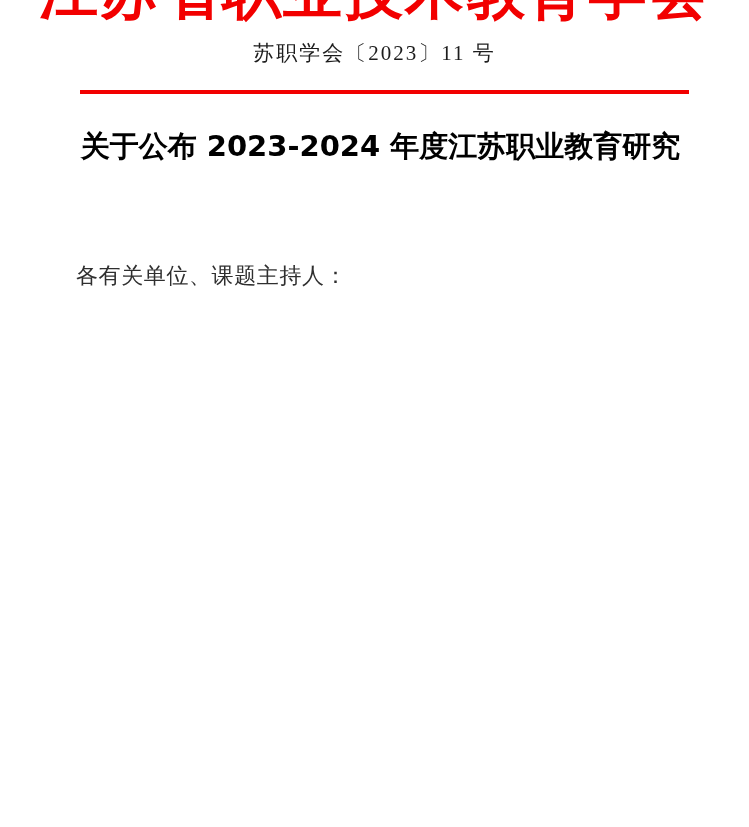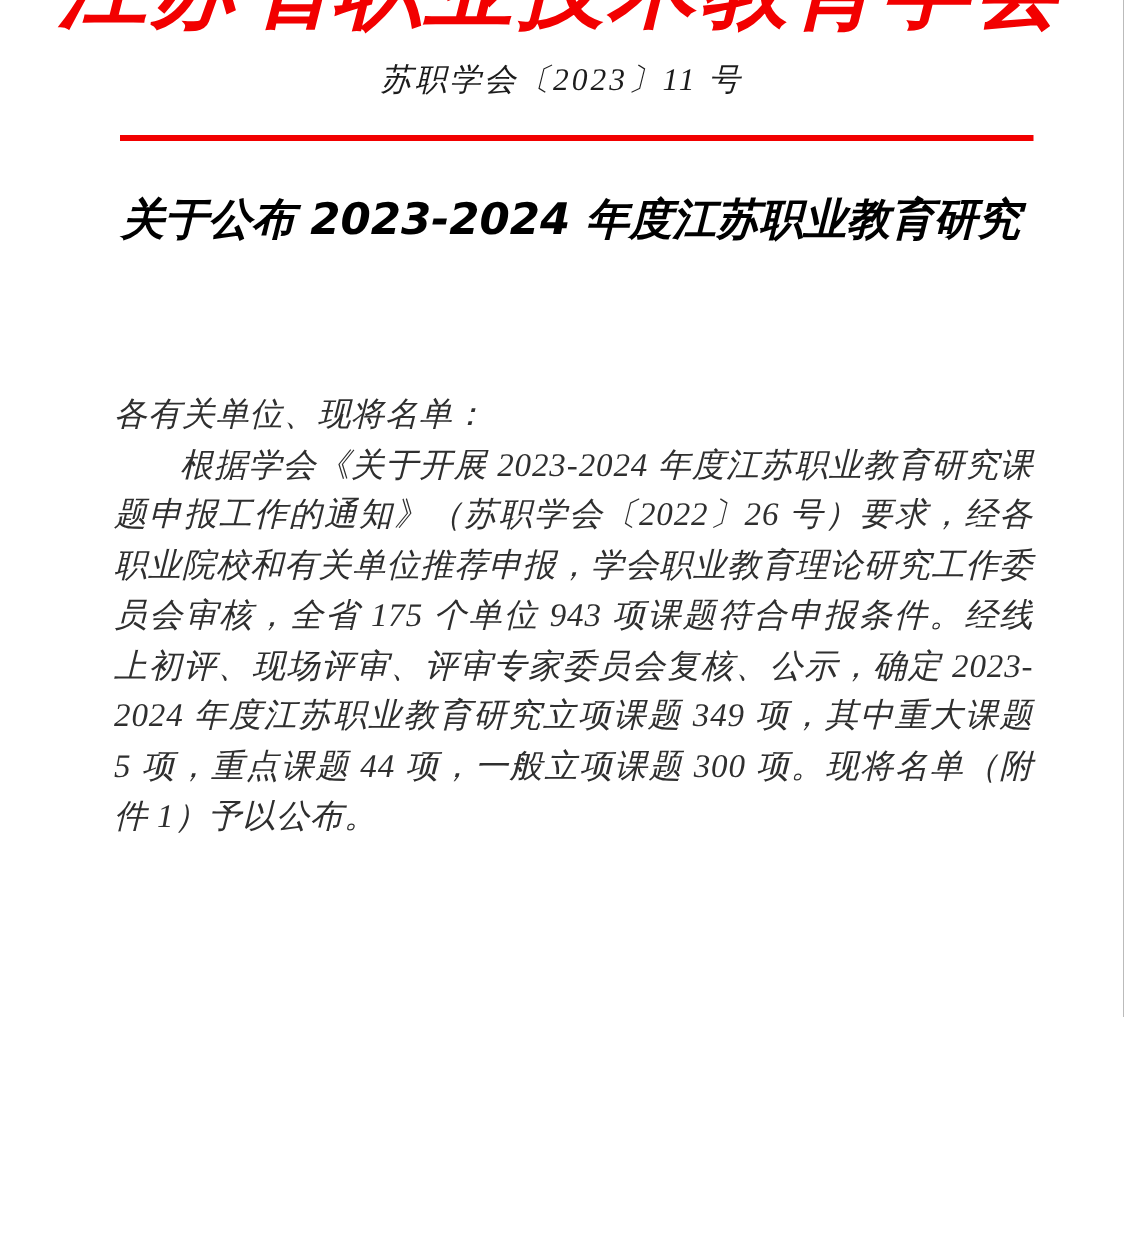--- a/index.html
+++ b/index.html
@@ -1,20 +1,20 @@
 <!DOCTYPE html>
 <html style="--accent-red: #f20000;"><head>
 <meta charset="utf-8">
 <style>
   :root {
     --accent-red: #f20000;
     --ink: #1c1c1c;
     --body-ink: #2f2f2f;
   }
-  * { margin: 0; padding: 0; box-sizing: border-box; font-style: italic; }
+  * { margin: 0; padding: 0; box-sizing: border-box; }
   html, body { background: #888; }
   .page {
     position: relative;
     width: 749px;
     height: 827px;
     margin: 0 auto;
     background: #ffffff;
     overflow: hidden;
     font-family: "Liberation Serif", "DejaVu Serif", serif;
   }
@@ -87,17 +87,16 @@
 
   <div class="doc-number">苏职学会〔2023〕11 号</div>
 
   <div class="red-rule"></div>
 
   <div class="notice-title">
     <div>关于公布 2023-2024 年度江苏职业教育研究</div>
   </div>
 
   <div class="doc-body">
-    <p class="salutation">各有关单位、现将名单：</p>
-    <p class="para">根据学会《关于开展 2023-2024 年度江苏职业教育研究课题申报工作的通知》（苏职学会〔2022〕26 号）要求，经各职业院校和有关单位推荐申报，学会职业教育理论研究工作委员会审核，全省 175 个单位 943 项课题符合申报条件。经线上初评、现场评审、评审专家委员会复核、公示，确定 2023-2024 年度江苏职业教育研究立项课题 349 项，其中重大课题 5 项，重点课题 44 项，一般立项课题 300 项。现将名单（附件 1）予以公布。</p>
+    <p class="salutation">各有关单位、课题主持人：</p>
   </div>
 
 </div>
 
 </body></html>

